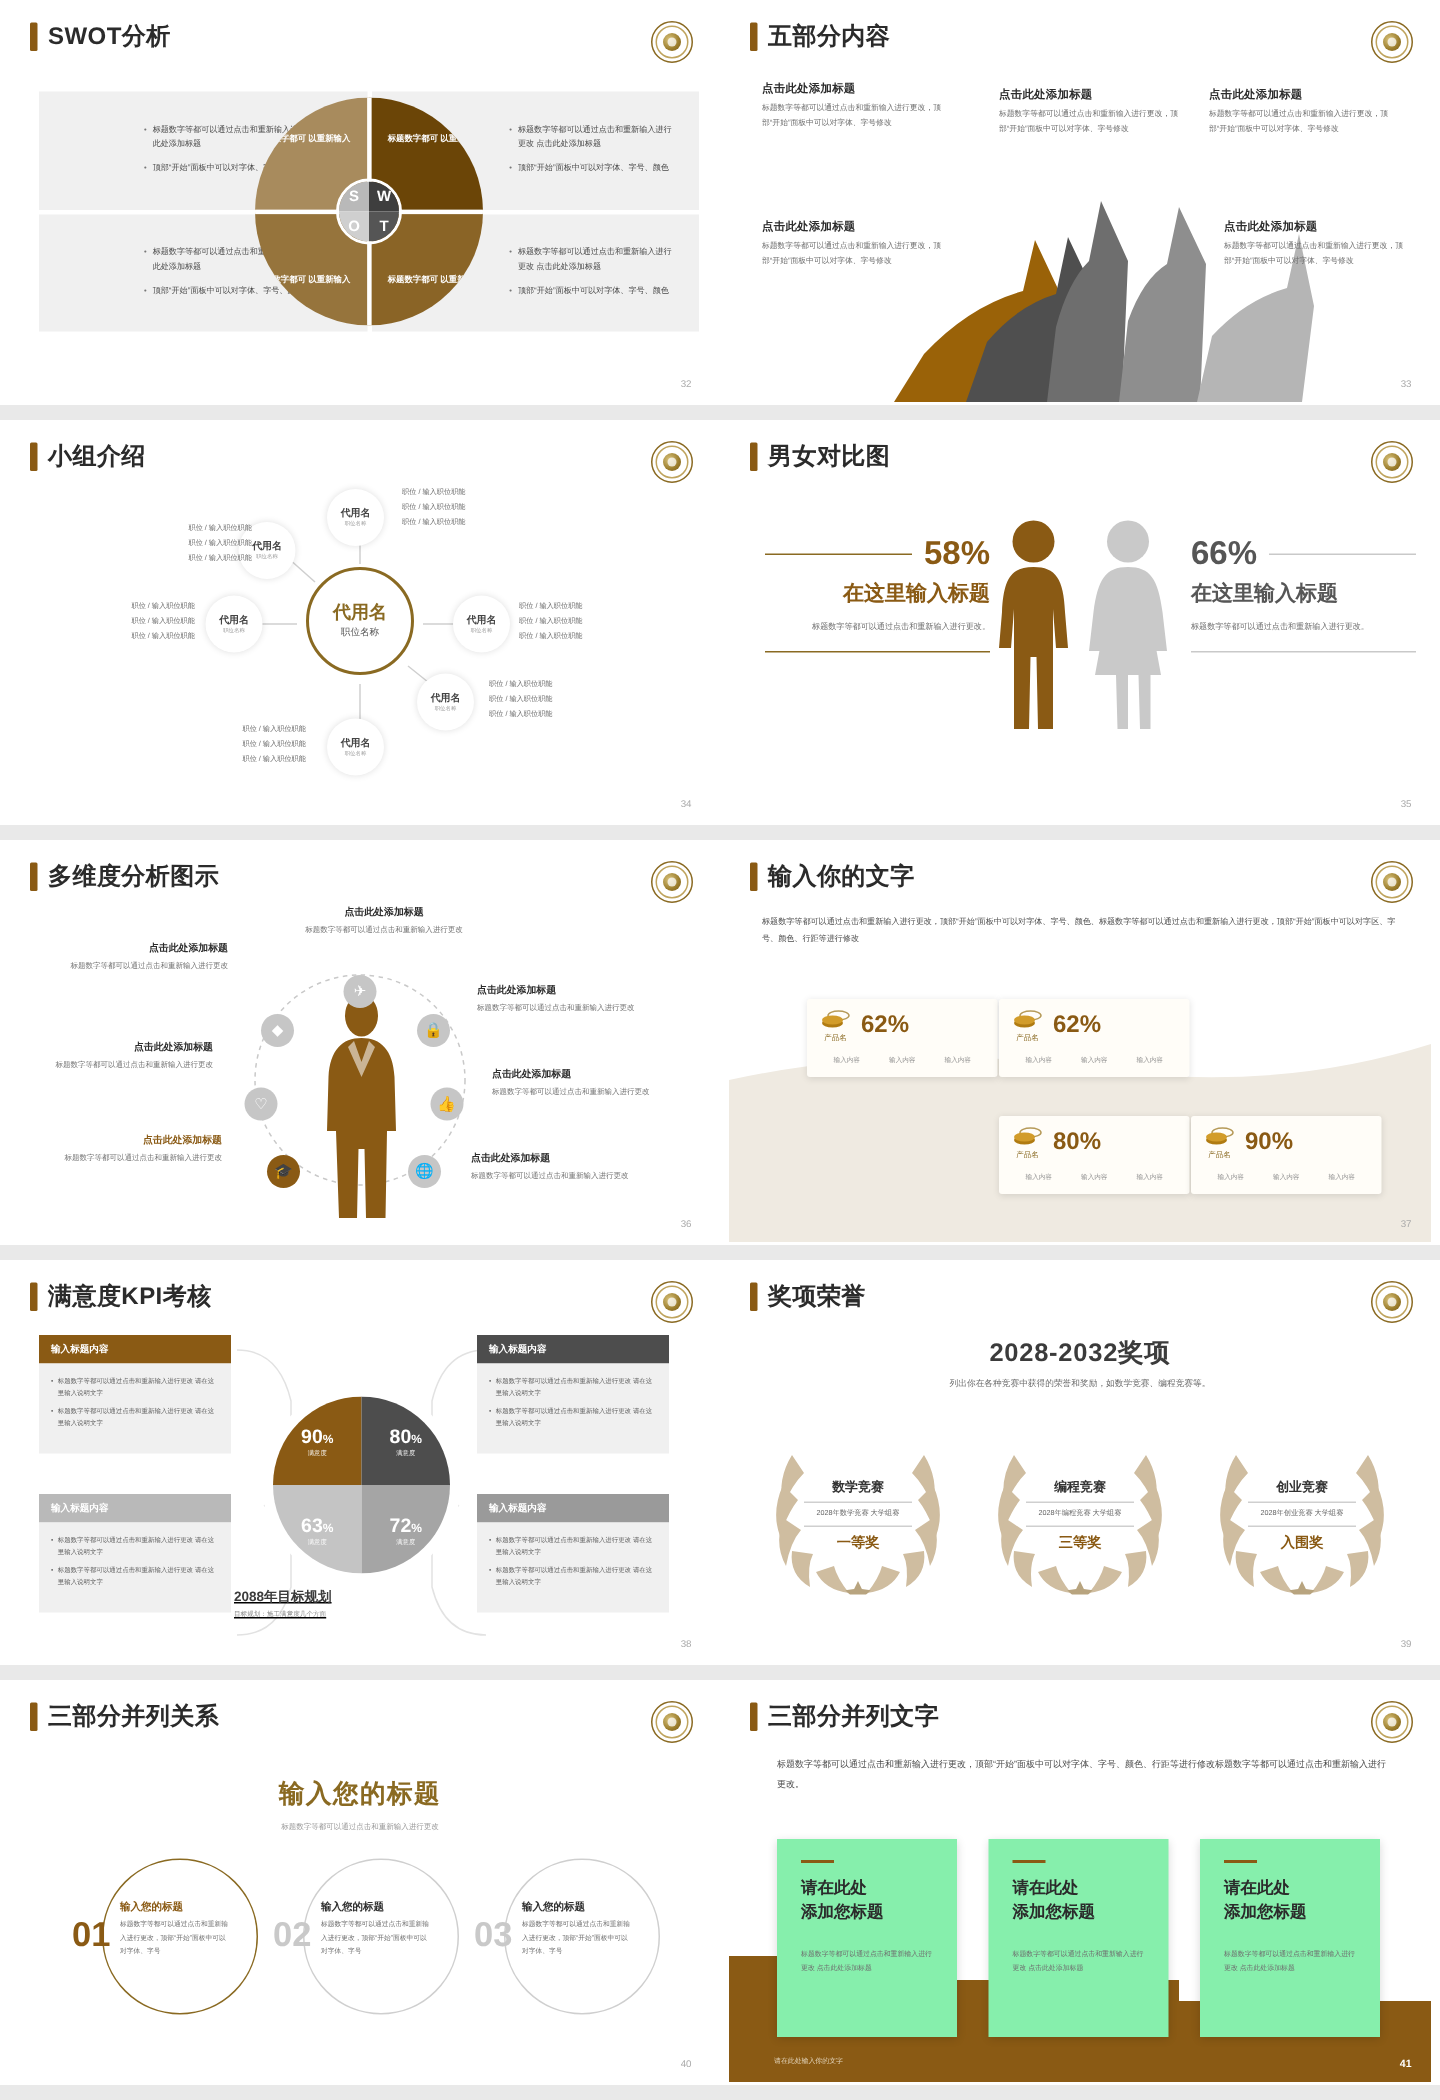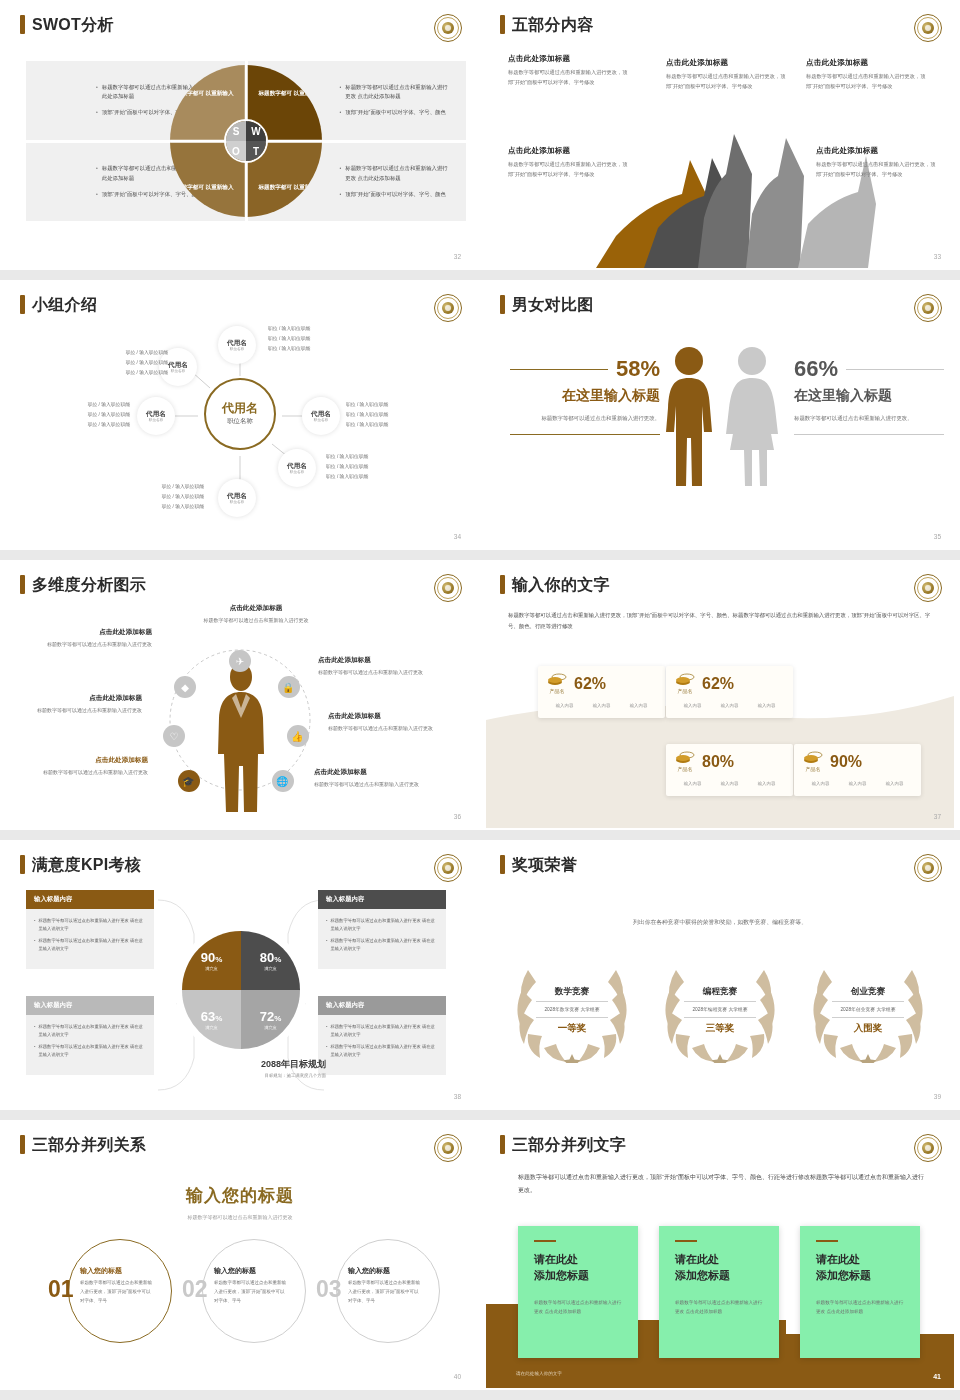--- a/index.html
+++ b/index.html
@@ -126,21 +126,21 @@
   .kbox .kh{ font-size:6.4px; font-weight:bold; color:#fff; padding:5px 8px; }
   .kbox .kb{ background:#f0f0f0; padding:8px 8px 9px; min-height:60px; }
   .kbox .kli{ display:flex; gap:3px; font-size:4.3px; color:#5d5d5d; line-height:1.85; margin-bottom:4px;}
   .pie{ position:absolute; left:176px; top:85px; width:118px; height:118px; border-radius:50%;
     overflow:hidden; display:grid; grid-template-columns:1fr 1fr; grid-template-rows:1fr 1fr;
     box-shadow:0 0 0 7px #fff; }
   .pie > div{ display:flex; flex-direction:column; align-items:center; justify-content:center; color:#fff;}
   .pie .pv{ font-size:13px; font-weight:bold; line-height:1;}
   .pie .pv small{ font-size:8px; }
   .pie .pl{ font-size:4.2px; margin-top:2px; opacity:.95;}
-  .pcap{ position:absolute; left:150px; top:212px; width:170px; text-align:right; }
+  .pcap{ position:absolute; left:150px; top:212px; width:170px; text-align:left;text-decoration:underline; }
   .pcap .t1{ font-size:9px; font-weight:bold; color:#3b3b3b; }
   .pcap .t2{ font-size:4.4px; color:#8a8a8a; margin-top:2px; }
 
   
   .aw-title{ position:absolute; top:44px; left:0; right:0; text-align:center;
      font-size:17px; font-weight:bold; color:#3b3b3b; letter-spacing:.5px;}
   .aw-sub{ position:absolute; top:72px; left:0; right:0; text-align:center;
      font-size:5.8px; color:#6a6a6a; }
   .award{ position:absolute; top:112px; width:128px; height:105px; display:flex;
      align-items:center; justify-content:center; }
@@ -696,20 +696,21 @@
       <div class="hdr">
         <div class="bar"></div>
         <div class="ttl">奖项荣誉</div>
       </div>
       <div class="logo">
           <div class="seal">
             <div class="g"></div>
           </div>
         </div>
 
+      <div class="aw-title">2028-2032奖项</div>
       <div class="aw-sub">列出你在各种竞赛中获得的荣誉和奖励，如数学竞赛、编程竞赛等。</div>
 
       <div class="award" style="left:22px;">
         <svg style="position:absolute;inset:0;width:128px;height:105px;" viewBox="0 0 128 105">
           <g fill="#cfbda0">
             <path d="M20 12 q-10 16 -6 34 q6 -14 14 -22 z"></path>
               <path d="M14 32 q-8 18 -2 34 q5 -15 12 -24 z"></path>
             <path d="M14 54 q-6 18 2 32 q3 -16 10 -24 z"></path>
               <path d="M20 76 q-2 16 12 24 q-2 -14 2 -22 z"></path>
             <path d="M36 90 q6 12 22 14 q-8 -10 -10 -18 z"></path>

